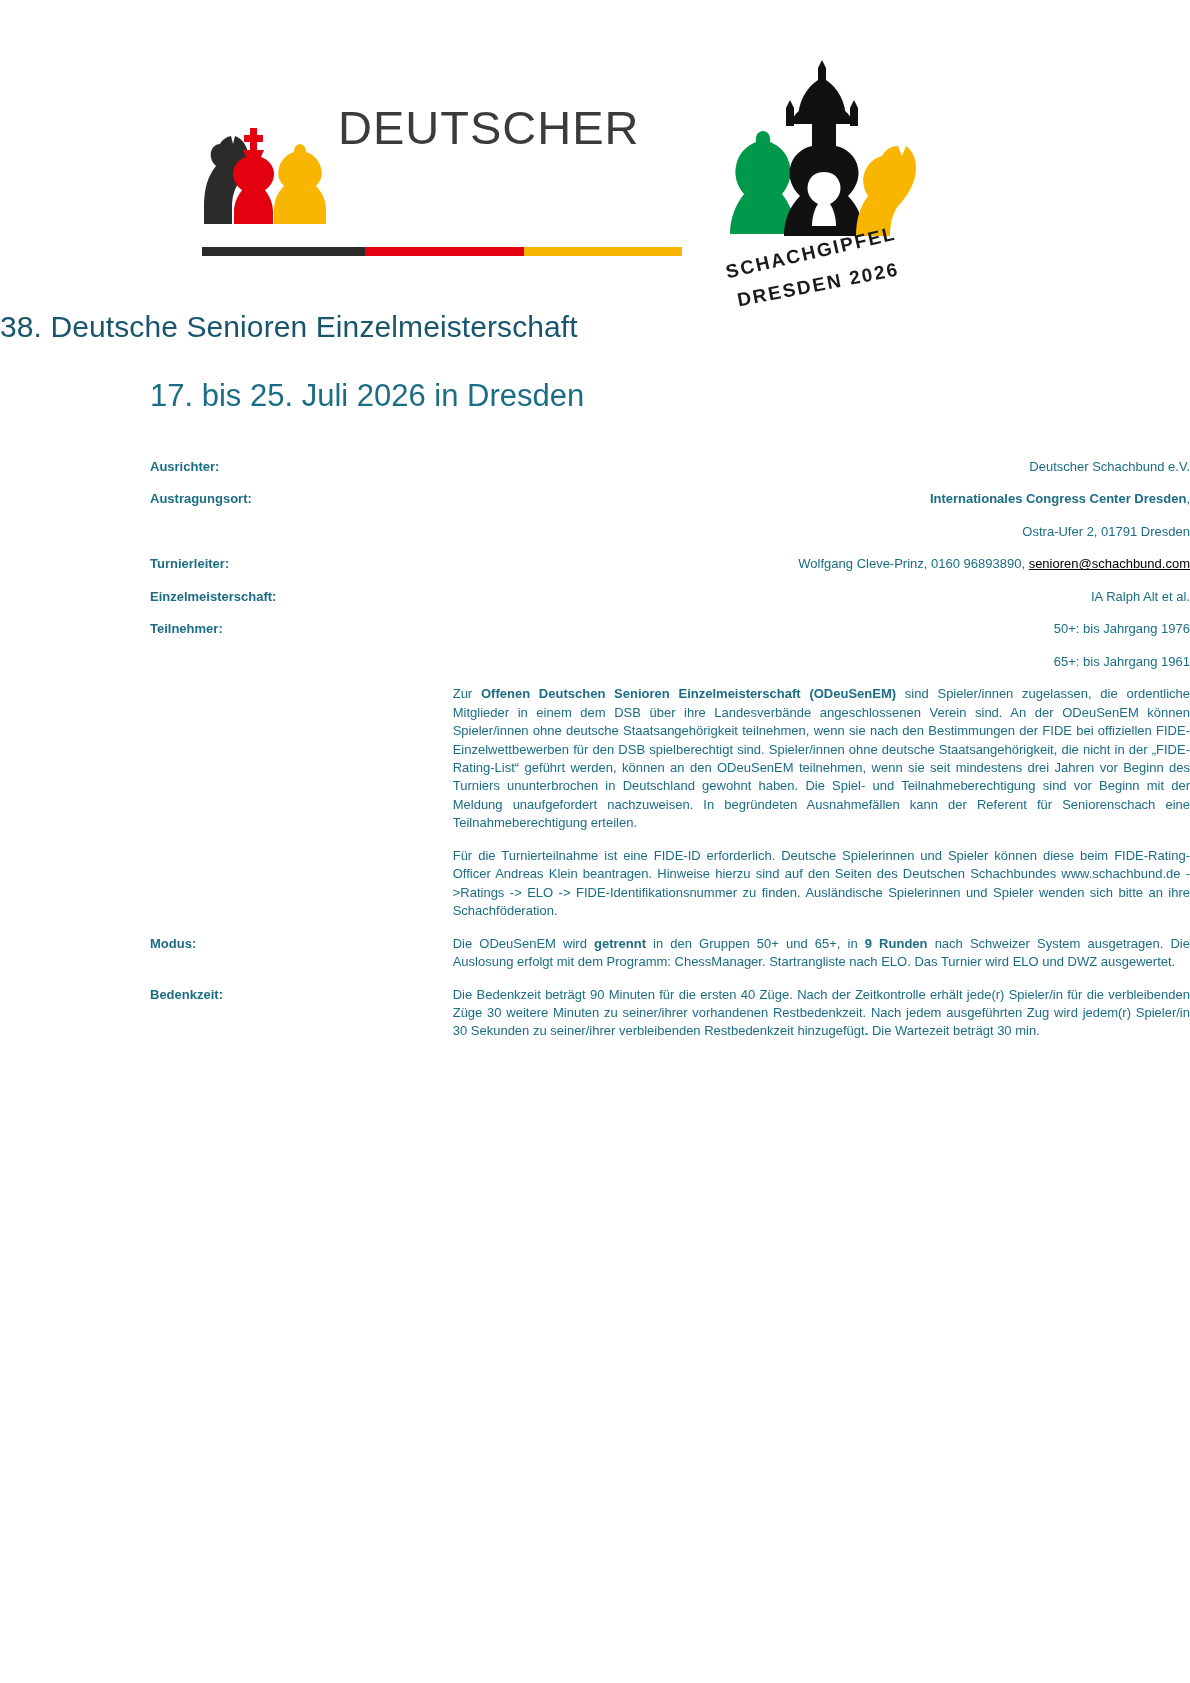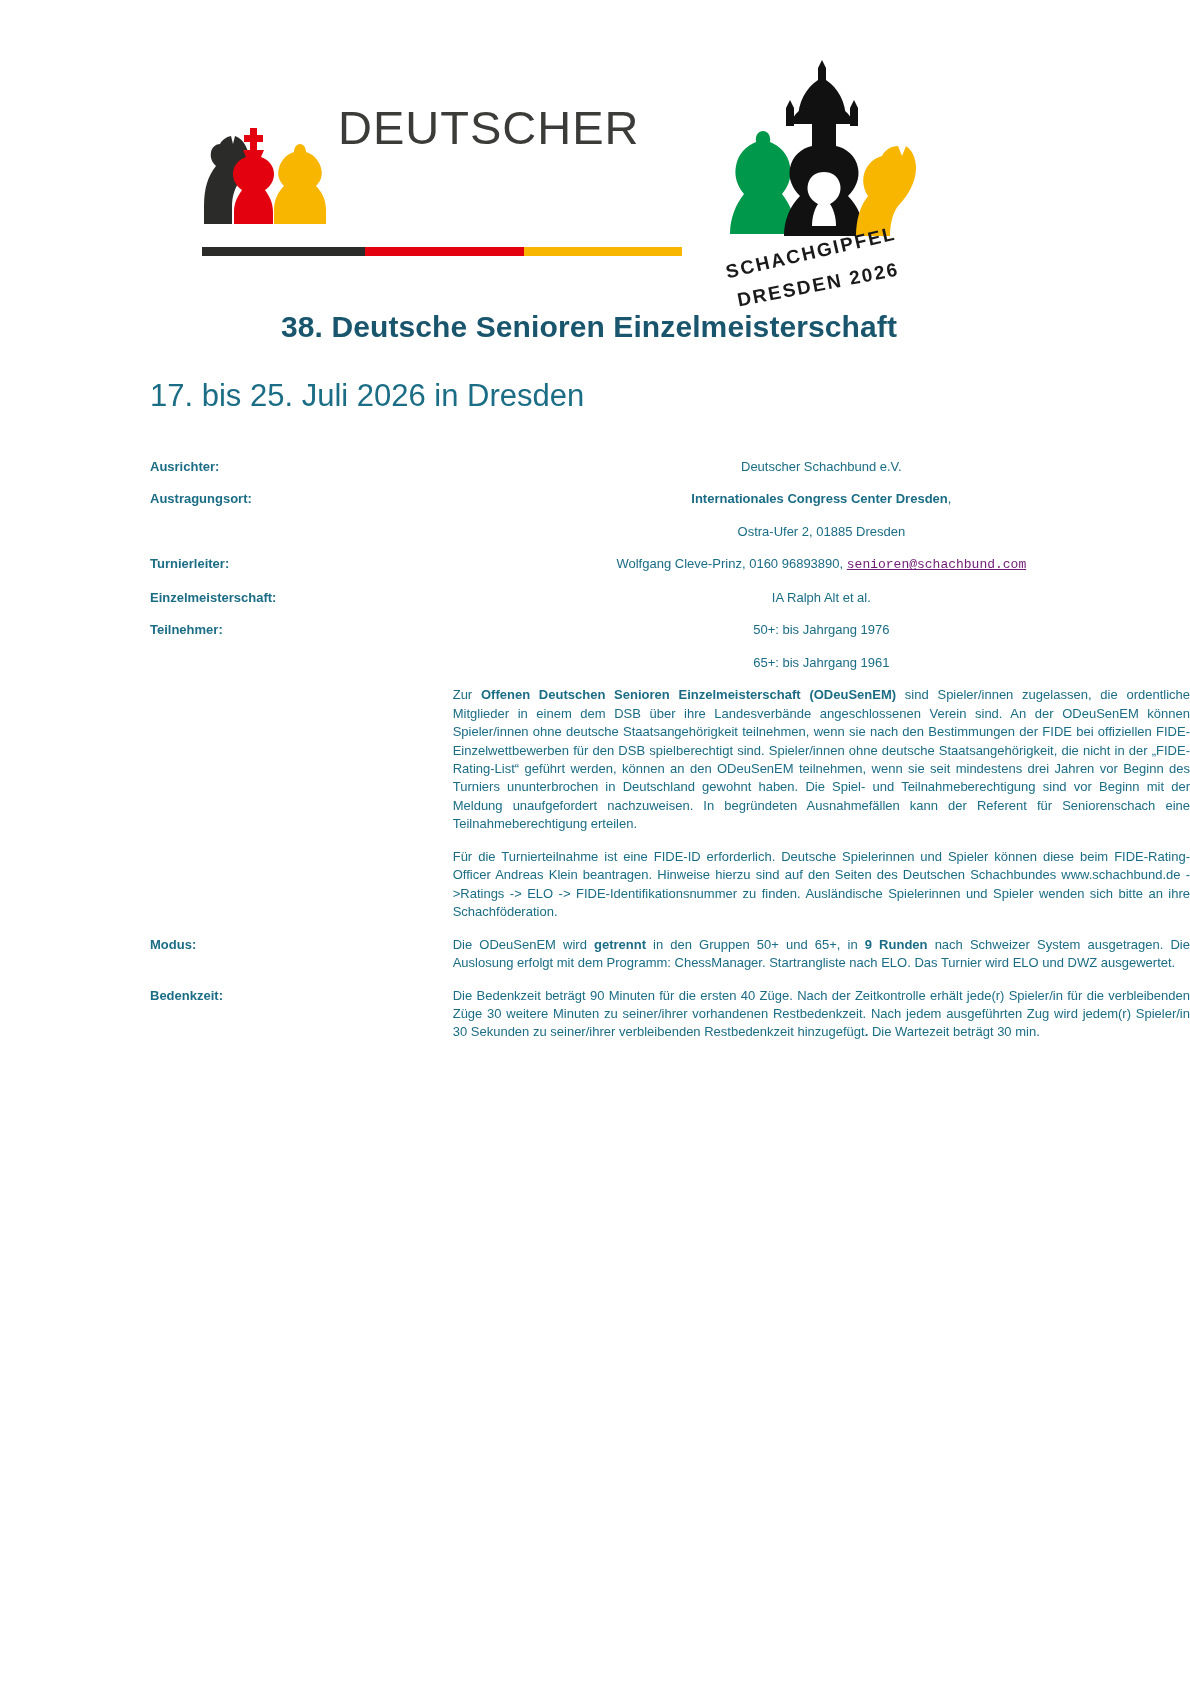--- a/index.html
+++ b/index.html
@@ -102,23 +102,22 @@
   .gipfel-line2 {
     position: absolute;
     left: 20px;
     top: 44px;
     transform: rotate(-11deg);
     white-space: nowrap;
   }
 
   
   .doc-title {
-    text-align: center;
     font-size: 30px;
-    font-weight: bold;
+    font-weight: normal;
     color: #19566e;
     margin: 24px 0 0 0;
     letter-spacing: 0.1px;
   }
   .doc-subtitle {
     margin: 34px 0 0 150px;
     font-size: 31px;
     color: #1b6d85;
     font-weight: 400;
   }
@@ -145,26 +144,25 @@
   td.value-cell {
     width: 570px;
     padding-right: 0;
   }
   .value-cell p {
     margin: 0 0 14px 0;
     text-align: justify;
     text-justify: inter-word;
   }
   .value-cell p:last-child { margin-bottom: 0; }
-  .value-cell p.plain { text-align: center; }
+  .value-cell p.plain { text-align: right; }
   b, strong { font-weight: bold; }
   a.mail {
-    color: #701a75;
+    color: #000000;
     text-decoration: underline;
-    font-family: Liberation Mono, monospace;
   }
   .nowrap { white-space: nowrap; }
 </style>
 </head>
 <body>
 
 <div class="page">
 
   <div class="header">
 
@@ -240,21 +238,21 @@
         <td class="label-cell">Ausrichter:</td>
         <td class="value-cell">
           <p class="plain">Deutscher Schachbund e.V.</p>
         </td>
       </tr>
 
       <tr>
         <td class="label-cell">Austragungsort:</td>
         <td class="value-cell">
           <p class="plain"><b>Internationales Congress Center Dresden</b><span>,</span></p>
-          <p class="plain">Ostra-Ufer 2, 01885 Dresden</p>
+          <p class="plain">Ostra-Ufer 2, 01791 Dresden</p>
         </td>
       </tr>
 
       <tr>
         <td class="label-cell">Turnierleiter:</td>
         <td class="value-cell">
           <p class="plain nowrap"><span>Wolfgang Cleve-Prinz, 0160 96893890, </span><a class="mail" href="#">senioren@schachbund.com</a></p>
         </td>
       </tr>
 

